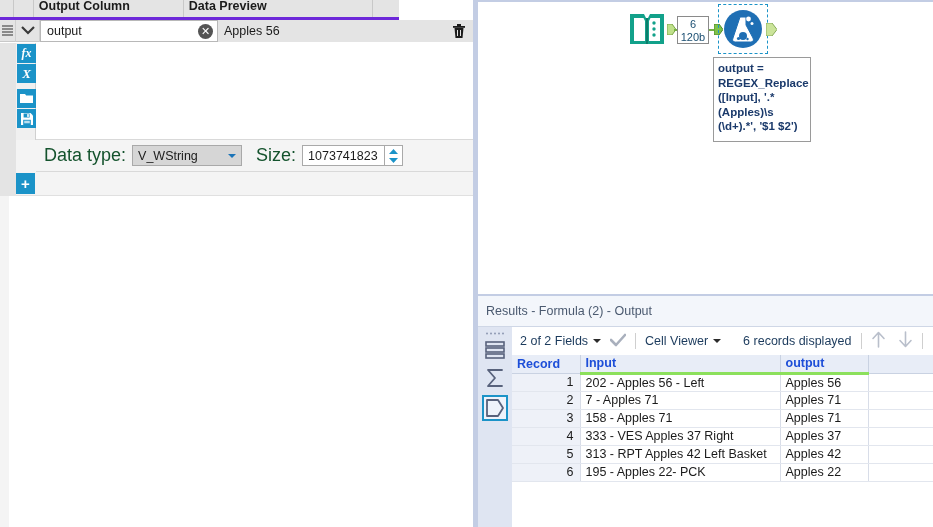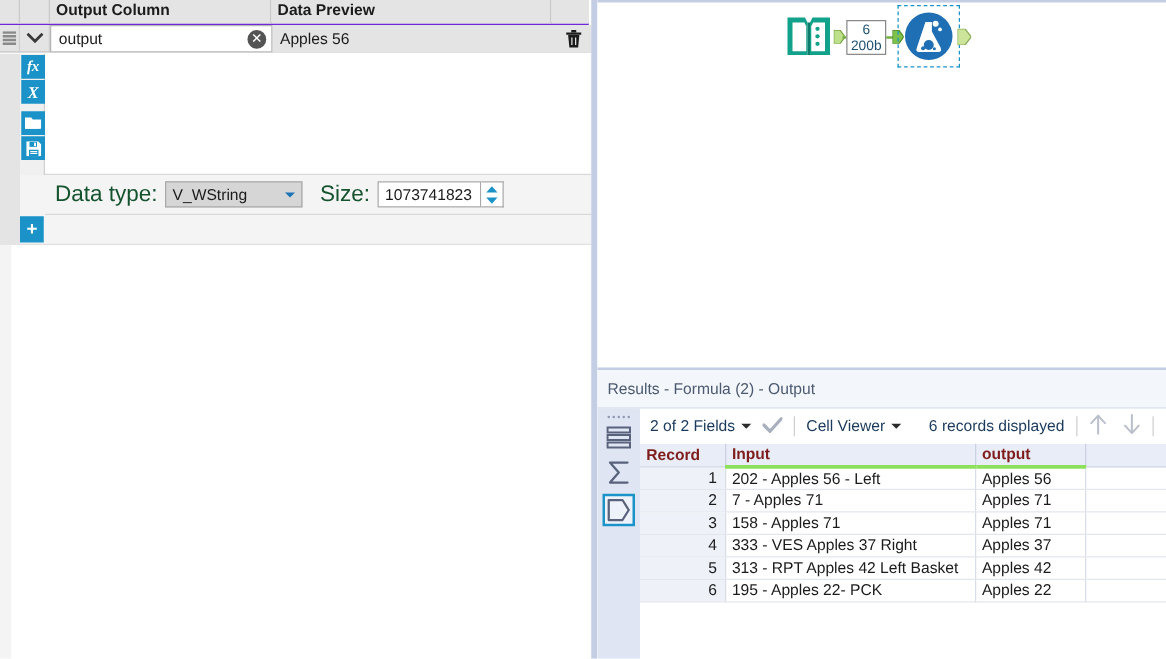--- a/index.html
+++ b/index.html
@@ -22,23 +22,23 @@
     border-right: 0;
   }
   #splitter-vertical {
     position: absolute; left: 473px; top: 0;
     width: 5px; height: 527px;
     background: #c3cde4;
   }
 
   
   #cfg-header {
-    position: absolute; left: 0; top: 0; width: 471px; height: 20px;
+    position: absolute; left: 0; top: 0; width: 399px; height: 20px;
     background: #e4e4e4;
-    border-bottom: 2px solid #6d28d9;
+    border-bottom: 6px solid #6d28d9;
     display: flex; align-items: center;
   }
   .hdr-cell {
     height: 20px; line-height: 19px;
     font-weight: bold; font-size: 12.5px; color: #1b1b1b;
     border-right: 1px solid #c8c8c8;
     padding-left: 5px;
     background: #e4e4e4;
     overflow: hidden; white-space: nowrap;
   }
@@ -313,21 +313,21 @@
   }
   table.grid {
     border-collapse: collapse;
     table-layout: fixed;
     font-size: 12.5px;
     width: 421px;
   }
   table.grid th {
     height: 18px;
     background: #e8edf7;
-    color: #7f1d1d;
+    color: #1d4ed8;
     font-weight: bold;
     text-align: left;
     padding: 0 5px;
     border-right: 1px solid #c9d2e2;
     border-bottom: 3px solid #8ce05c;
     white-space: nowrap;
     overflow: hidden;
   }
   table.grid th.col-record {
     border-bottom: 1px solid #c9d2e2;
@@ -480,21 +480,21 @@
     </div>
     <div id="node-input-anchor">
       <svg width="9" height="11" viewBox="0 0 9 11">
         <path d="M0 0 L5 0 L9 5.5 L5 11 L0 11 Z" fill="#bfe08a" stroke="#7aa646" stroke-width="1"></path>
       </svg>
     </div>
 
     <div id="conn-wire"></div>
     <div id="conn-label">
       <div>6</div>
-      <div>200b</div>
+      <div>120b</div>
     </div>
     <div id="conn-wire2"></div>
 
     <div id="node-formula-anchor-in">
       <svg width="9" height="11" viewBox="0 0 9 11">
         <path d="M0 0 L5 0 L9 5.5 L5 11 L0 11 Z" fill="#7fc24a" stroke="#4f8a2a" stroke-width="1"></path>
       </svg>
     </div>
 
     <div id="node-formula-sel"></div>
@@ -509,20 +509,27 @@
         <circle cx="25.5" cy="10" r="2.4" fill="#ffffff"></circle>
         <circle cx="29" cy="14.5" r="1.5" fill="#ffffff"></circle>
       </svg>
     </div>
     <div id="node-formula-anchor-out">
       <svg width="11" height="13" viewBox="0 0 11 13">
         <path d="M0 0 L6 0 L11 6.5 L6 13 L0 13 Z" fill="#cbe49a" stroke="#8aad5a" stroke-width="1"></path>
       </svg>
     </div>
 
+    <div id="node-annotation">
+      <div>output =</div>
+      <div>REGEX_Replace</div>
+      <div>([Input], '.*</div>
+      <div>(Apples)\s</div>
+      <div>(\d+).*', '$1 $2')</div>
+    </div>
   </div>
 
   <div id="results-panel">
 
     <div id="results-title">
       <span id="results-title-text">Results - Formula (2) - Output</span>
     </div>
 
     <div id="results-body">
 

